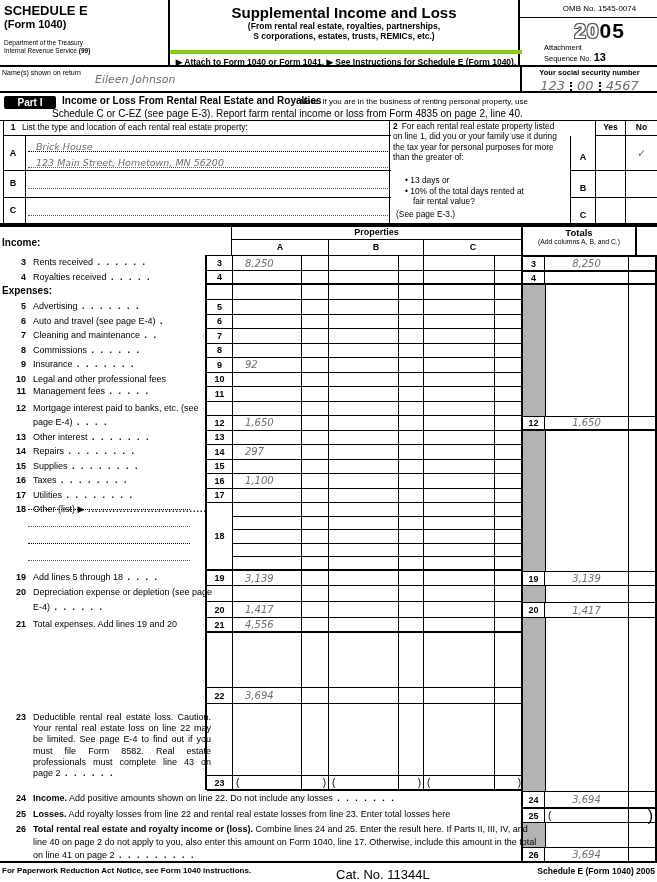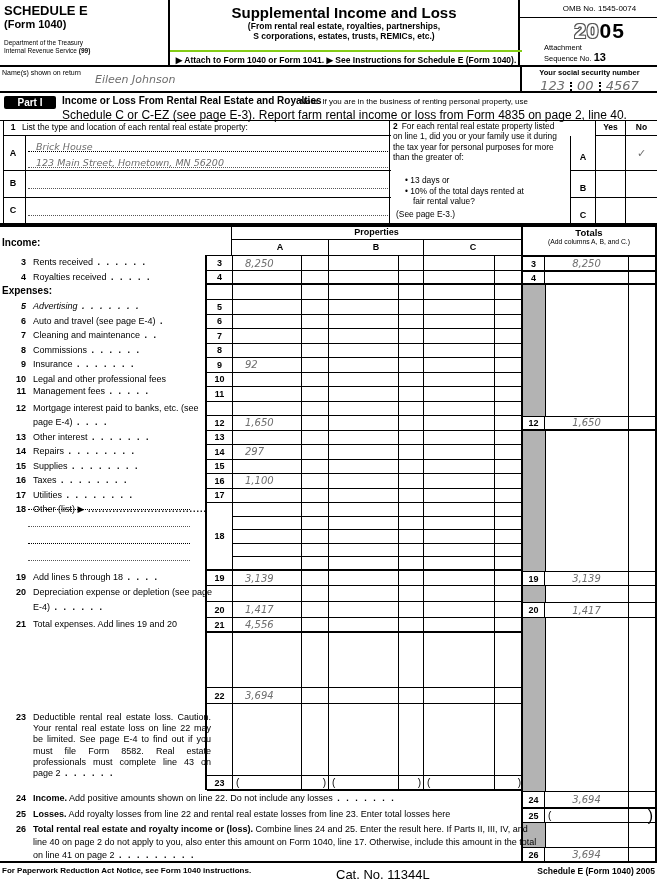--- a/index.html
+++ b/index.html
@@ -10,38 +10,38 @@
   
   .hdr{left:0;top:0;width:657px;height:67px;border-bottom:2px solid #000}
   .hdr-left{left:0;top:0;width:168px;height:67px;padding:3px 4px}
   .hdr-center{left:168px;top:0;width:352px;height:67px;border-left:2px solid #000;border-right:2px solid #000;text-align:center}
   .hdr-right{left:520px;top:0;width:159px;height:67px;text-align:center}
   .sched{font-size:13px;font-weight:bold}
   .formno{font-size:11px;font-weight:bold}
   .agency{font-size:6.5px;margin-top:9px;line-height:7.5px}
   .title{font-size:15px;font-weight:bold;margin-top:4px}
   .subtitle{font-size:8.5px;font-weight:bold;line-height:10px}
-  .attach-row{left:0;top:50px;width:352px;height:17px;border-top:2px solid #84cc16;font-size:8.5px;font-weight:bold;line-height:16px}
+  .attach-row{left:0;top:50px;width:352px;height:17px;border-top:4px solid #84cc16;font-size:8.5px;font-weight:bold;line-height:16px}
   .omb{font-size:8px;line-height:17px;border-bottom:1.5px solid #000;height:17px}
   .year{font-size:21px;font-weight:bold;letter-spacing:1px;line-height:26px}
   .year .outline{color:#fff;text-shadow:-1px -1px 0 #555,1px -1px 0 #555,-1px 1px 0 #555,1px 1px 0 #555}
   .attach-seq{font-size:7.5px;text-align:left;padding-left:24px;line-height:8.5px}
   .seq-no{font-size:11px;font-weight:bold}
   
   .name-row{left:0;top:67px;width:657px;height:26px;border-bottom:2px solid #000}
   .name-label{left:2px;top:69px;font-size:7px}
   .name-value{left:95px;top:73px;font-size:11px}
   .ssn-box{left:520px;top:67px;width:137px;height:26px;border-left:2px solid #000;text-align:center}
   .ssn-label{font-size:7.5px;font-weight:bold;margin-top:1px}
   .ssn-value{font-size:13px;margin-top:1px}
   .ssn-sep{display:inline-block;border-left:2px dotted #000;height:9px;margin:0 5px;vertical-align:-1px}
   .part-badge{left:4px;top:96px;width:52px;height:13px;background:#000;color:#fff;font-size:10px;font-weight:bold;text-align:center;line-height:13px;border-radius:2px}
   .part-heading{left:62px;top:95px;font-size:10px;font-weight:bold}
   .part-note1{left:300px;top:97px;font-size:8px}
-  .part-note2{left:62px;top:108px;font-size:12px}
+  .part-note2{left:52px;top:108px;font-size:10px}
   
   .l12{left:0;top:120px;width:657px;height:105px;border-top:1px solid #000;border-bottom:2px solid #000}
   .prop-box{left:3px;top:120px;width:387px;height:105px;border-left:1px solid #000;border-right:1px solid #000}
   .prop-head{left:0;top:0;width:387px;height:16px;border-bottom:1px solid #000;font-size:8.5px;line-height:15px}
   .prop-head .num{display:inline-block;width:18px;text-align:center;font-weight:bold}
   .letter-col{left:21px;top:16px;height:89px;border-left:1px solid #000}
   .prop-letter{width:18px;text-align:center;font-size:9px;font-weight:bold}
   .dotl{border-bottom:1.5px dotted #000}
   .dotl.thin{border-bottom:1px dotted #555}
   .rowline{left:0;width:387px;border-bottom:1px solid #000}
@@ -56,21 +56,21 @@
   .yn-letter{font-size:9px;font-weight:bold;line-height:14px}
   
   .thead{left:0;top:225px;width:657px;height:30px;border-top:2px solid #000}
   .income-label{left:2px;top:237px;font-size:10px;font-weight:bold}
   .expenses-label{left:2px;top:285px;font-size:10px;font-weight:bold}
   .props-box{left:231px;top:225px;width:290px;height:30px;border-left:1px solid #000}
   .props-title{height:14px;border-bottom:1px solid #000;text-align:center;font-size:9px;font-weight:bold;line-height:14px}
   .props-cols{display:flex;height:15px}
   .props-cols div{flex:none;text-align:center;font-size:9px;font-weight:bold;line-height:14px;box-sizing:border-box}
   .pc-b,.pc-c{border-left:1px solid #000}
-  .totals-hbox{left:521px;top:225px;width:136px;height:30px;border-left:2px solid #000;border-right:2px solid #000;text-align:center}
+  .totals-hbox{left:521px;top:225px;width:116px;height:30px;border-left:2px solid #000;border-right:2px solid #000;text-align:center}
   .totals-title{font-size:9.5px;font-weight:bold;line-height:11px;margin-top:2px}
   .totals-sub{font-size:6.8px;line-height:8px}
   
   #vgrid{left:205px;top:255px;width:316px;height:535px;border-left:2px solid #000;border-top:1px solid #000}
   .grow{position:absolute;left:0;width:316px;display:flex;border-bottom:1px solid #000;box-sizing:border-box}
   .gc{box-sizing:border-box;border-right:1px solid #000;height:100%;font-size:10px;display:flex;align-items:center;overflow:hidden}
   .gc:last-child{border-right:none}
   .numc{justify-content:center;font-weight:bold;font-size:9px;font-style:normal;font-family:"Liberation Sans",sans-serif;color:#000}
   .gc.val{padding-left:12px}
   .po{padding-left:3px;color:#000}
@@ -520,21 +520,21 @@
   <div class="abs dotl" style="left:28px;top:543px;width:162px"></div>
   <div class="abs dotl thin" style="left:28px;top:560px;width:162px"></div>
 
   <div class="abs bottom-rule"></div>
   <div class="abs foot-left">For Paperwork Reduction Act Notice, see Form 1040 instructions.</div>
   <div class="abs foot-cat">Cat. No. 11344L</div>
   <div class="abs foot-right">Schedule E (Form 1040) 2005</div>
 
 <div class="lbl" style="top: 255px; line-height: 15px;"><span class="num">3</span><span>Rents received</span><span class="dots"> . . . . . .</span></div>
     <div class="lbl" style="top: 269.5px; line-height: 15px;"><span class="num">4</span><span>Royalties received</span><span class="dots"> . . . . .</span></div>
-    <div class="lbl" style="top: 299px; line-height: 15px; font-style: italic;"><span class="num">5</span><span>Advertising</span><span class="dots"> . . . . . . .</span></div>
+    <div class="lbl" style="top: 299px; line-height: 15px;"><span class="num">5</span><span>Advertising</span><span class="dots"> . . . . . . .</span></div>
     <div class="lbl" style="top: 313.5px; line-height: 15px;"><span class="num">6</span><span>Auto and travel (see page E-4)</span><span class="dots"> .</span></div>
     <div class="lbl" style="top: 328px; line-height: 15px;"><span class="num">7</span><span>Cleaning and maintenance</span><span class="dots"> . .</span></div>
     <div class="lbl" style="top: 342.5px; line-height: 15px;"><span class="num">8</span><span>Commissions</span><span class="dots"> . . . . . .</span></div>
     <div class="lbl" style="top: 357px; line-height: 15px;"><span class="num">9</span><span>Insurance</span><span class="dots"> . . . . . . .</span></div>
     <div class="lbl" style="top: 371.5px; line-height: 15px;"><span class="num">10</span><span>Legal and other professional fees</span></div>
     <div class="lbl" style="top: 384px; line-height: 15px;"><span class="num">11</span><span>Management fees</span><span class="dots"> . . . . .</span></div>
     <div class="lbl blk" style="top: 401px; line-height: 14px; width: 182px;"><span class="num">12</span><span>Mortgage interest paid to banks, etc. (see page E-4)</span><span class="dots"> . . . .</span></div>
     <div class="lbl" style="top: 429.5px; line-height: 15px;"><span class="num">13</span><span>Other interest</span><span class="dots"> . . . . . . .</span></div>
     <div class="lbl" style="top: 444px; line-height: 15px;"><span class="num">14</span><span>Repairs</span><span class="dots"> . . . . . . . .</span></div>
     <div class="lbl" style="top: 458.5px; line-height: 15px;"><span class="num">15</span><span>Supplies</span><span class="dots"> . . . . . . . .</span></div>

